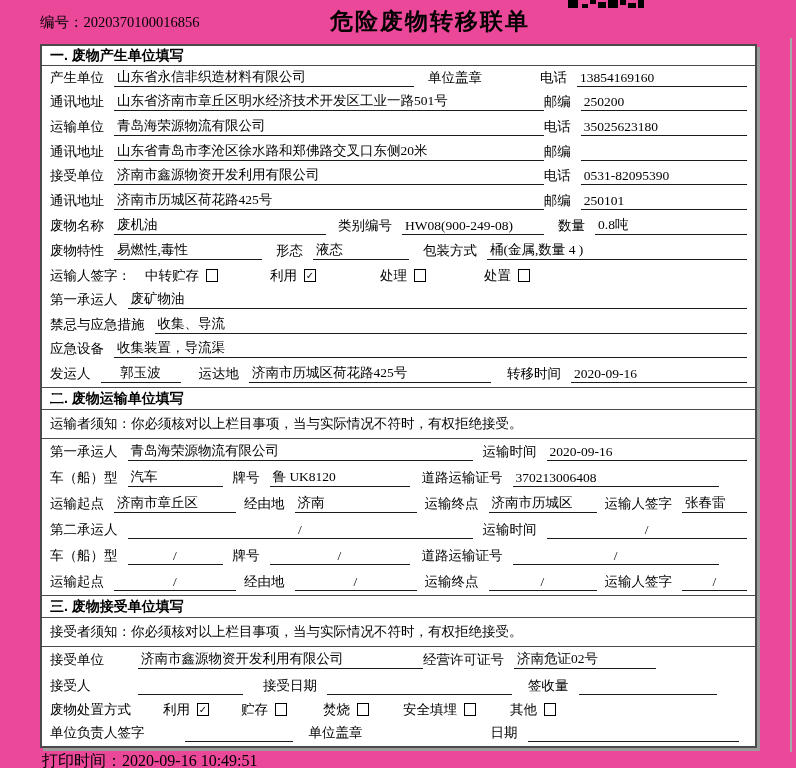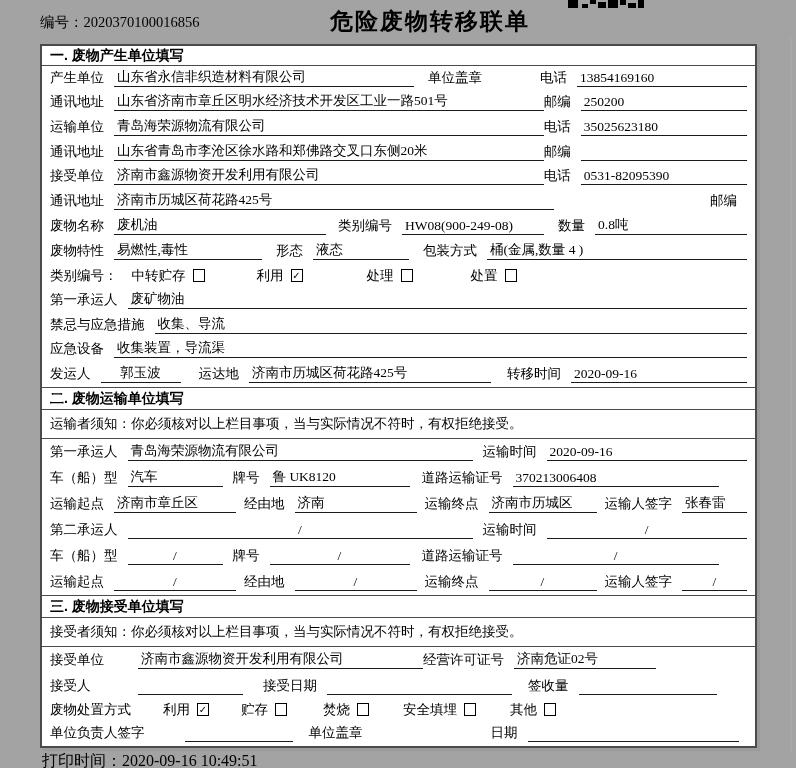--- a/index.html
+++ b/index.html
@@ -4,21 +4,21 @@
 <style>
   * { margin:0; padding:0; box-sizing:border-box; }
   html,body { width:796px; height:768px; }
   body {
     background:#ffffff;
     font-family:"Liberation Serif","DejaVu Serif",serif;
     color:#000;
     position:relative;
     overflow:hidden;
   }
-  .page { position:absolute; inset:0; background:#a3a3a3; }
+  .page { position:absolute; inset:0; background:#ec4899; }
 
   
   .doc-no { position:absolute; left:40px; top:13px; font-size:14.5px; white-space:nowrap; }
   .doc-title {
     position:absolute; left:330px; top:6px;
     font-family:"Liberation Sans","DejaVu Sans",sans-serif;
     font-weight:bold; font-size:23px; letter-spacing:2px; white-space:nowrap;
   }
   .qr-frag { position:absolute; left:568px; top:0; }
   .page-edge {
@@ -136,20 +136,21 @@
       <span class="lbl">接受单位</span>
       <span class="u" style="width:440px">济南市鑫源物资开发利用有限公司</span>
       <span class="lbl mla">电话</span>
       <span class="u" style="width:170px">0531-82095390</span>
     </div>
 
     <div class="row r1">
       <span class="lbl">通讯地址</span>
       <span class="u" style="width:440px">济南市历城区荷花路425号</span>
       <span class="lbl mla">邮编</span>
+      <span class="u" style="width:170px">250101</span>
     </div>
 
     <div class="row r1">
       <span class="lbl">废物名称</span>
       <span class="u" style="width:212px">废机油</span>
       <span class="lbl" style="margin-left:12px">类别编号</span>
       <span class="u" style="width:142px">HW08(900-249-08)</span>
       <span class="lbl mla">数量</span>
       <span class="u" style="width:152px">0.8吨</span>
     </div>
@@ -157,21 +158,21 @@
     <div class="row r1">
       <span class="lbl">废物特性</span>
       <span class="u" style="width:148px">易燃性,毒性</span>
       <span class="lbl" style="margin-left:14px">形态</span>
       <span class="u" style="width:96px">液态</span>
       <span class="lbl" style="margin-left:14px">包装方式</span>
       <span class="u fill">桶(金属,数量 4 )</span>
     </div>
 
     <div class="row r1 rowc">
-      <span class="lbl">类别编号：</span>
+      <span class="lbl">运输人签字：</span>
       <span class="opt" style="margin-left:4px">
         <span>中转贮存</span>
         <span class="cb"></span>
       </span>
       <span class="opt" style="margin-left:52px">
         <span>利用</span>
         <span class="cb">✓</span>
       </span>
       <span class="opt" style="margin-left:64px">
         <span>处理</span>

